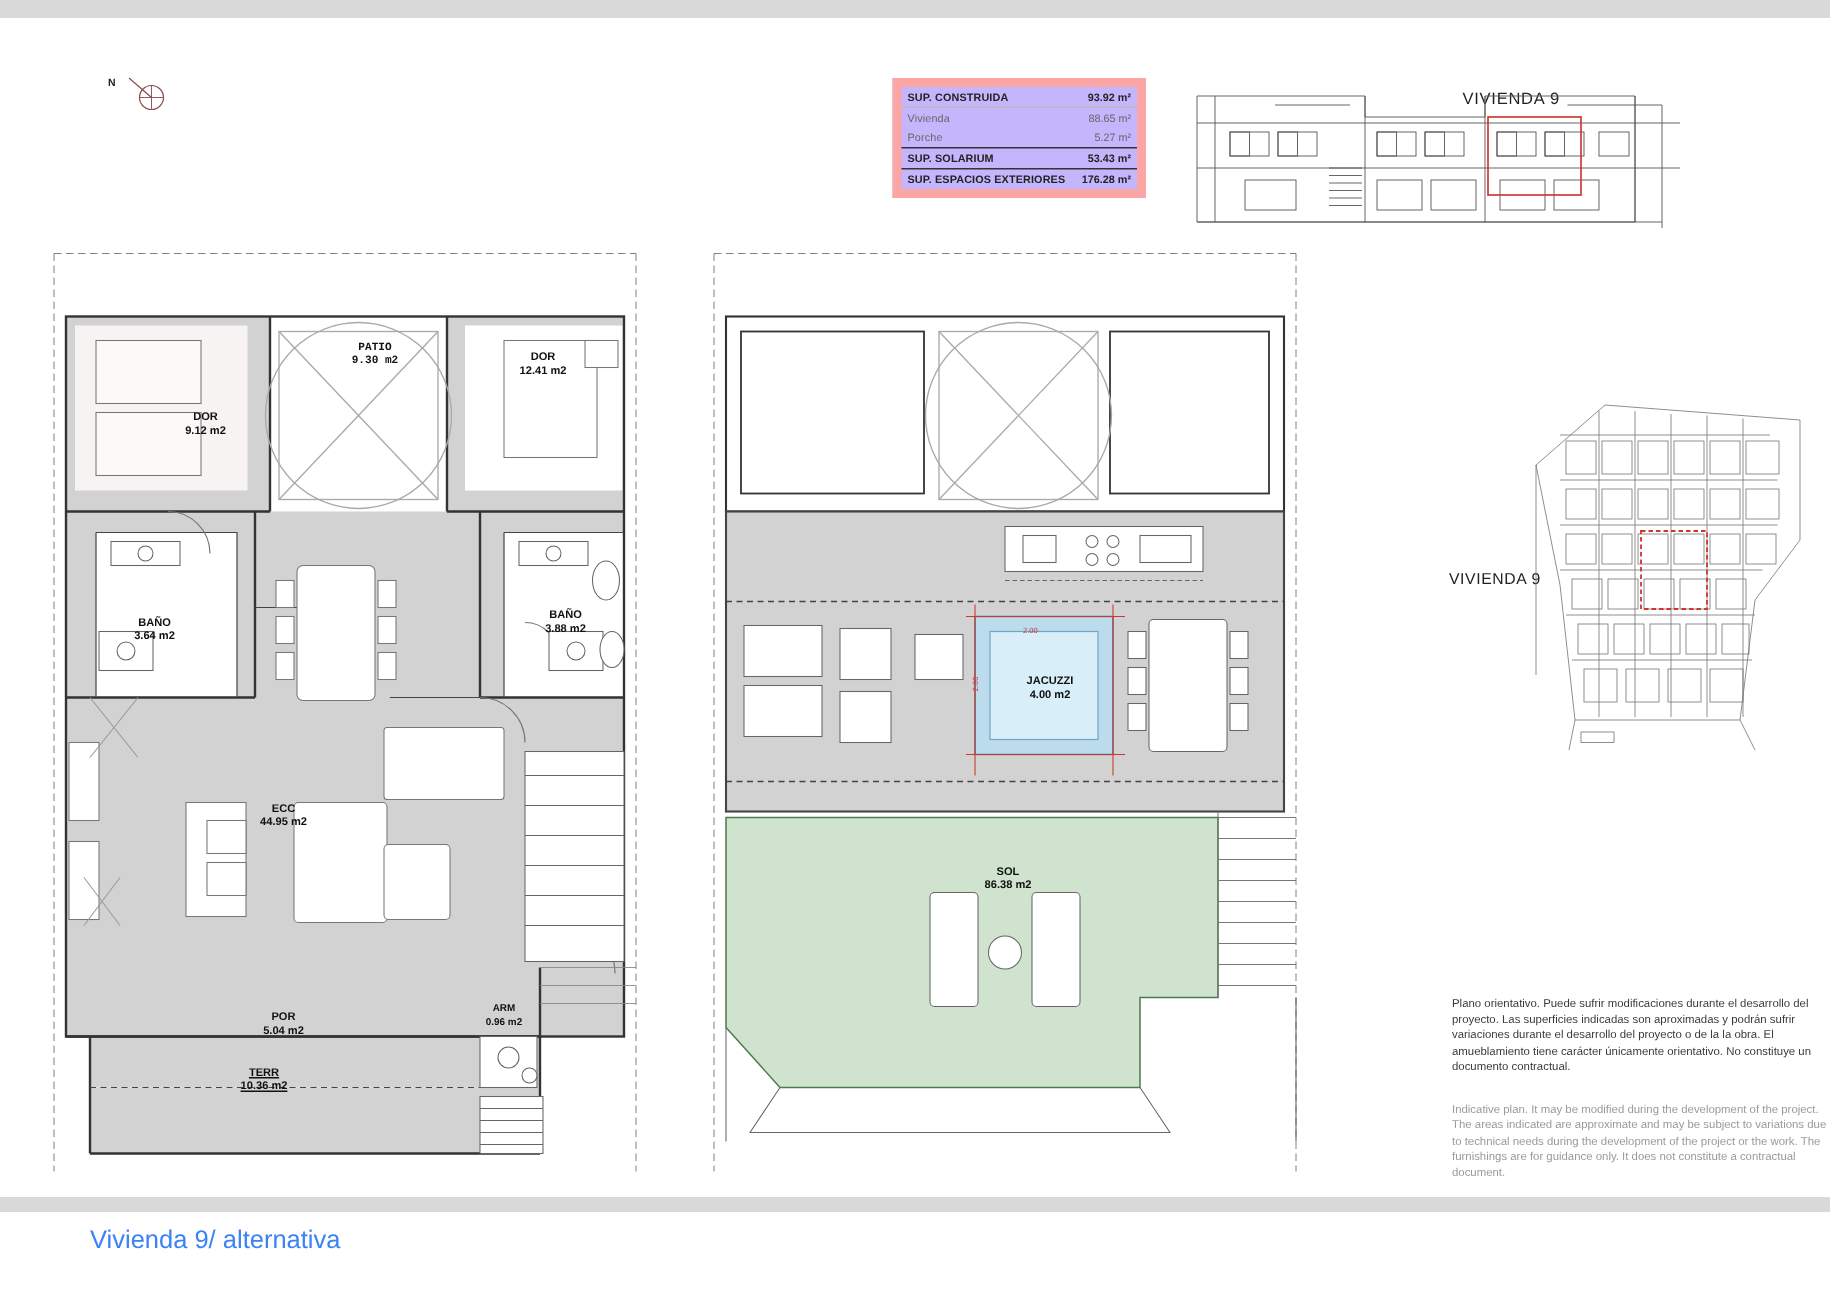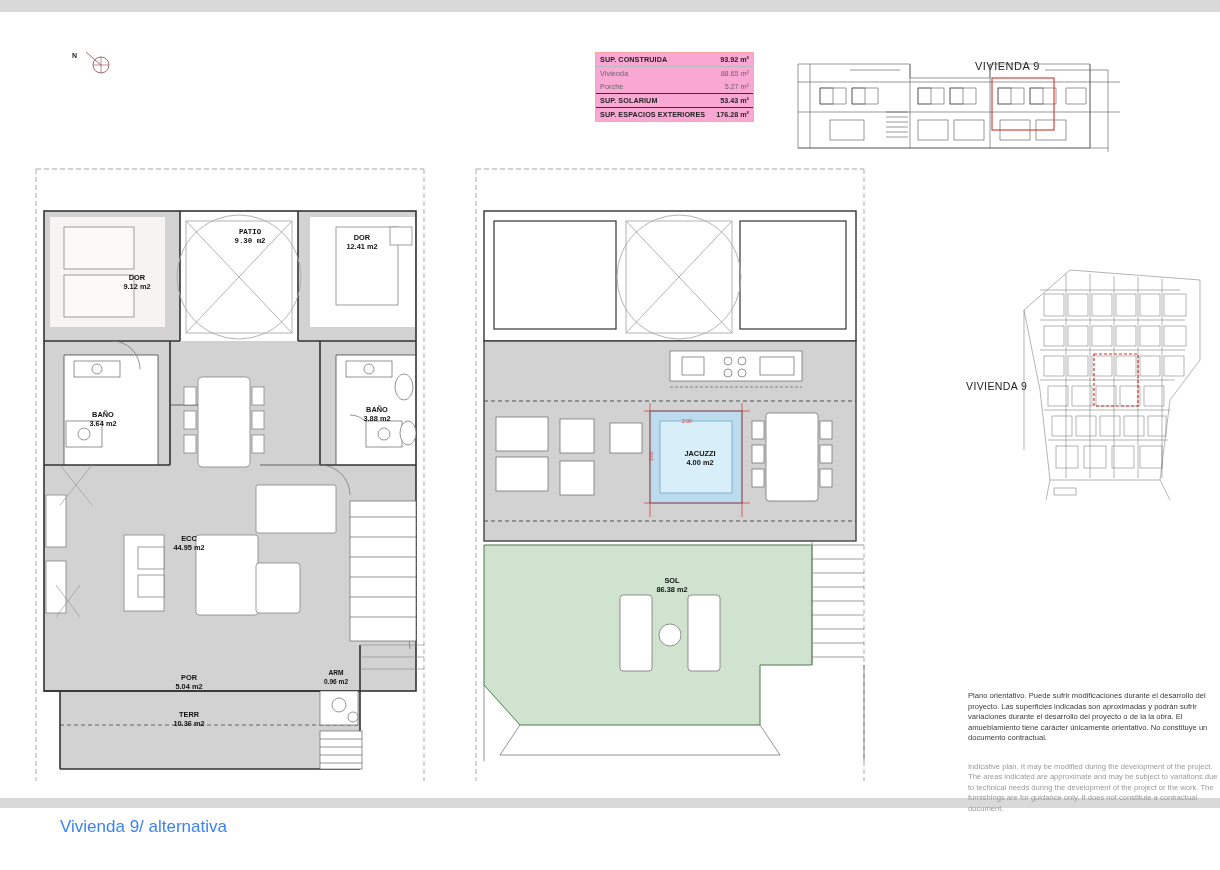--- a/index.html
+++ b/index.html
@@ -10,39 +10,39 @@
   }
   .topbar{position:absolute;left:0;top:0;width:1220px;height:12px;background:#d9d9d9;}
   .bottombar{position:absolute;left:0;top:798px;width:1220px;height:10px;background:#d9d9d9;}
 
   
   .compass{position:absolute;left:72px;top:48px;width:44px;height:34px;}
   .compass .n{position:absolute;left:0;top:4px;font-size:7px;font-weight:bold;}
   .compass svg{position:absolute;left:10px;top:0;}
 
   
-  .area-table{position:absolute;left:595px;top:52px;width:157px;border:1px solid #fca5a5;
-     font-size:7.2px;background:#f9a8d4;}
+  .area-table{position:absolute;left:595px;top:52px;width:157px;border:6px solid #fca5a5;
+     font-size:7.2px;background:#c4b5fd;}
   .area-table .row{display:flex;justify-content:space-between;padding:2px 4px;}
   .area-table .row span:first-child{letter-spacing:.1px;}
   .area-table .row.b{font-weight:bold;}
   .area-table .sep{border-top:1px solid #333;}
   .area-table .thin{border-top:1px solid #bbb;}
   .area-table .muted{color:#666;}
 
   
   .elevation{position:absolute;left:790px;top:52px;width:330px;height:115px;}
   .elev-title{position:absolute;left:975px;top:60px;font-size:11px;letter-spacing:.5px;}
 
   
   .siteplan{position:absolute;left:1010px;top:250px;width:200px;height:260px;}
   .site-label{position:absolute;left:966px;top:380px;font-size:10.5px;letter-spacing:.4px;}
 
   
-  .disclaimer{position:absolute;left:968px;top:691px;width:252px;font-size:7.6px;line-height:10.5px;color:#3a3a3a;}
+  .disclaimer{position:absolute;left:968px;top:664px;width:252px;font-size:7.6px;line-height:10.5px;color:#3a3a3a;}
   .disclaimer .en{color:#9a9a9a;margin-top:18px;}
 
   
   .caption{position:absolute;left:60px;top:817px;font-size:17px;color:#3b82f6;}
 
   
   .plan{position:absolute;}
   .plan svg{display:block;}
 
   .lbl{position:absolute;font-size:7.4px;text-align:center;line-height:9px;color:#111;font-weight:bold;}
@@ -313,21 +313,21 @@
     <span>3.88 m2</span>
   </div>
   <div class="lbl" style="left:131px;top:341px;width:76px;margin-top:28px;">
     <span class="a">ECC</span>
     <span>44.95 m2</span>
   </div>
   <div class="lbl" style="left:131px;top:508px;width:76px;">
     <span class="a">POR</span>
     <span>5.04 m2</span>
   </div>
-  <div class="lbl" style="left:131px;top:545px;width:76px;">
+  <div class="lbl" style="left:118px;top:545px;width:76px;text-decoration:underline;">
     <span class="a">TERR</span>
     <span>10.36 m2</span>
   </div>
   <div class="lbl small" style="left:288px;top:503px;width:56px;">
     <span class="a">ARM</span>
     <span>0.96 m2</span>
   </div>
 </div>
 
 <div class="plan" style="left:460px;top:165px;">

